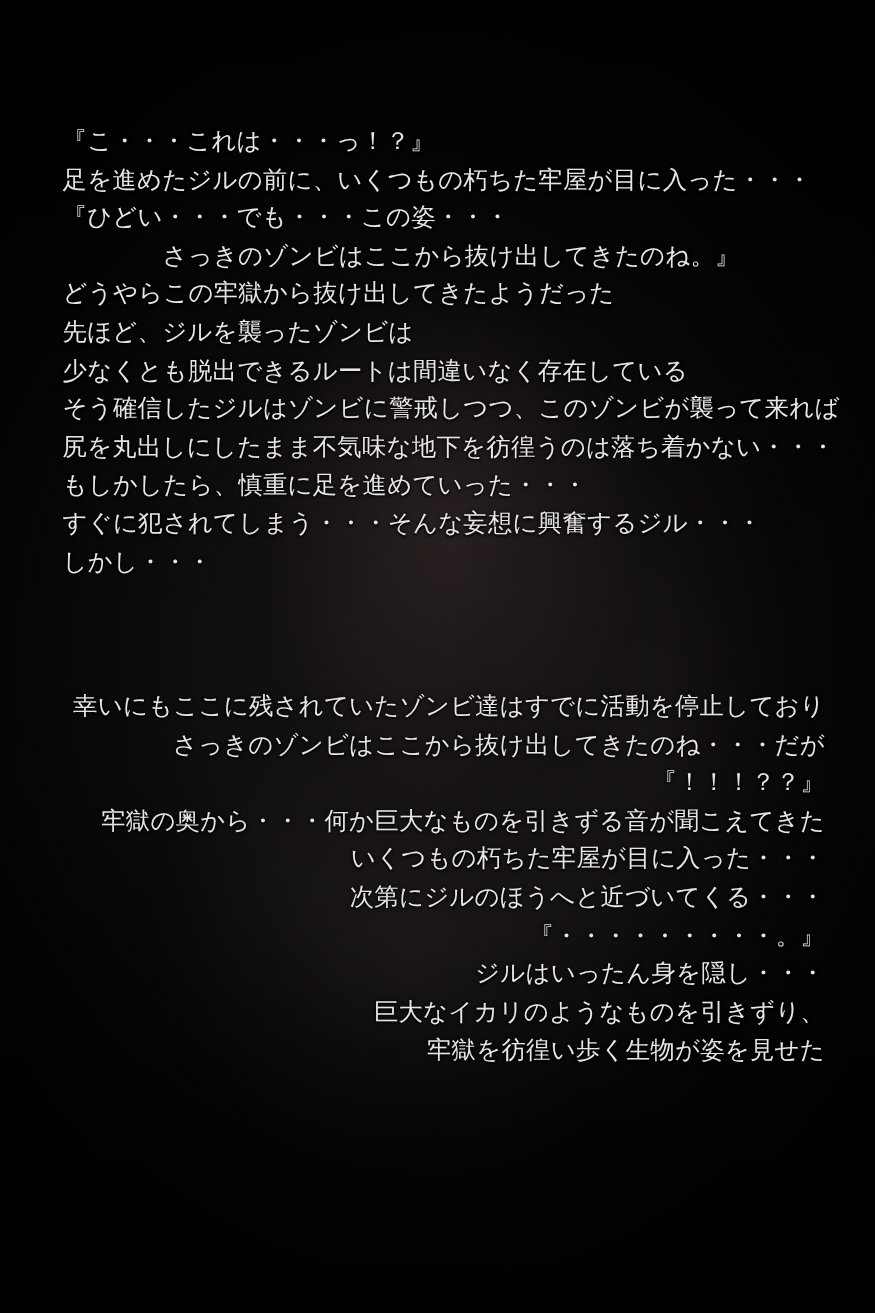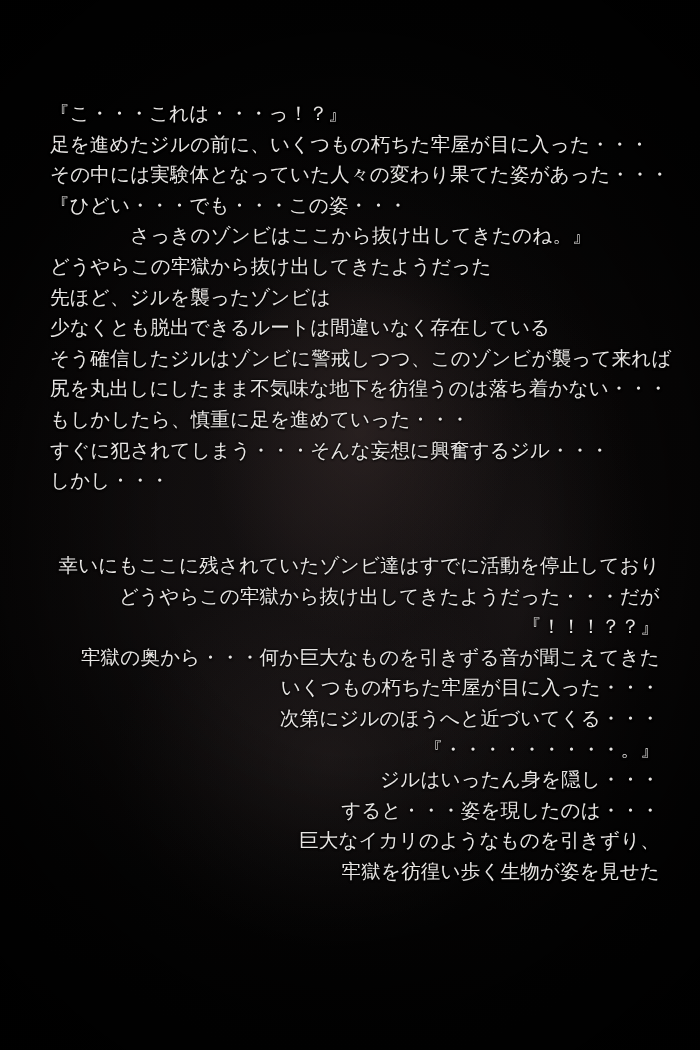--- a/index.html
+++ b/index.html
@@ -68,39 +68,37 @@
 </head>
 <body style="background: rgb(0, 0, 0);">
 
 <div id="page">
   <div id="bg-art"></div>
   <div id="vignette"></div>
   <div id="text-layer">
     <div class="block" id="block-1">
         <div class="line">『こ・・・これは・・・っ！？』</div>
         <div class="line">足を進めたジルの前に、いくつもの朽ちた牢屋が目に入った・・・</div>
-        <div class="line">その中には実験体となっていた人々の変わり果てた姿があった・・・</div>
         <div class="line">『ひどい・・・でも・・・この姿・・・</div>
         <div class="line indent">さっきのゾンビはここから抜け出してきたのね。』</div>
         <div class="line">どうやらこの牢獄から抜け出してきたようだった</div>
         <div class="line">先ほど、ジルを襲ったゾンビは</div>
         <div class="line">少なくとも脱出できるルートは間違いなく存在している</div>
         <div class="line">そう確信したジルはゾンビに警戒しつつ、このゾンビが襲って来れば</div>
         <div class="line">尻を丸出しにしたまま不気味な地下を彷徨うのは落ち着かない・・・</div>
         <div class="line">もしかしたら、慎重に足を進めていった・・・</div>
         <div class="line">すぐに犯されてしまう・・・そんな妄想に興奮するジル・・・</div>
         <div class="line">しかし・・・</div>
       </div>
     <div class="block" id="block-2">
         <div class="line">幸いにもここに残されていたゾンビ達はすでに活動を停止しており</div>
-        <div class="line">どうやらこの牢獄から抜け出してきたようだった・・・だが</div>
+        <div class="line">さっきのゾンビはここから抜け出してきたのね・・・だが</div>
         <div class="line">『！！！？？』</div>
         <div class="line">牢獄の奥から・・・何か巨大なものを引きずる音が聞こえてきた</div>
         <div class="line">いくつもの朽ちた牢屋が目に入った・・・</div>
         <div class="line">次第にジルのほうへと近づいてくる・・・</div>
         <div class="line">『・・・・・・・・・。』</div>
         <div class="line">ジルはいったん身を隠し・・・</div>
-        <div class="line">すると・・・姿を現したのは・・・</div>
         <div class="line">巨大なイカリのようなものを引きずり、</div>
         <div class="line">牢獄を彷徨い歩く生物が姿を見せた</div>
       </div>
   </div>
 </div>
 
 </body></html>

